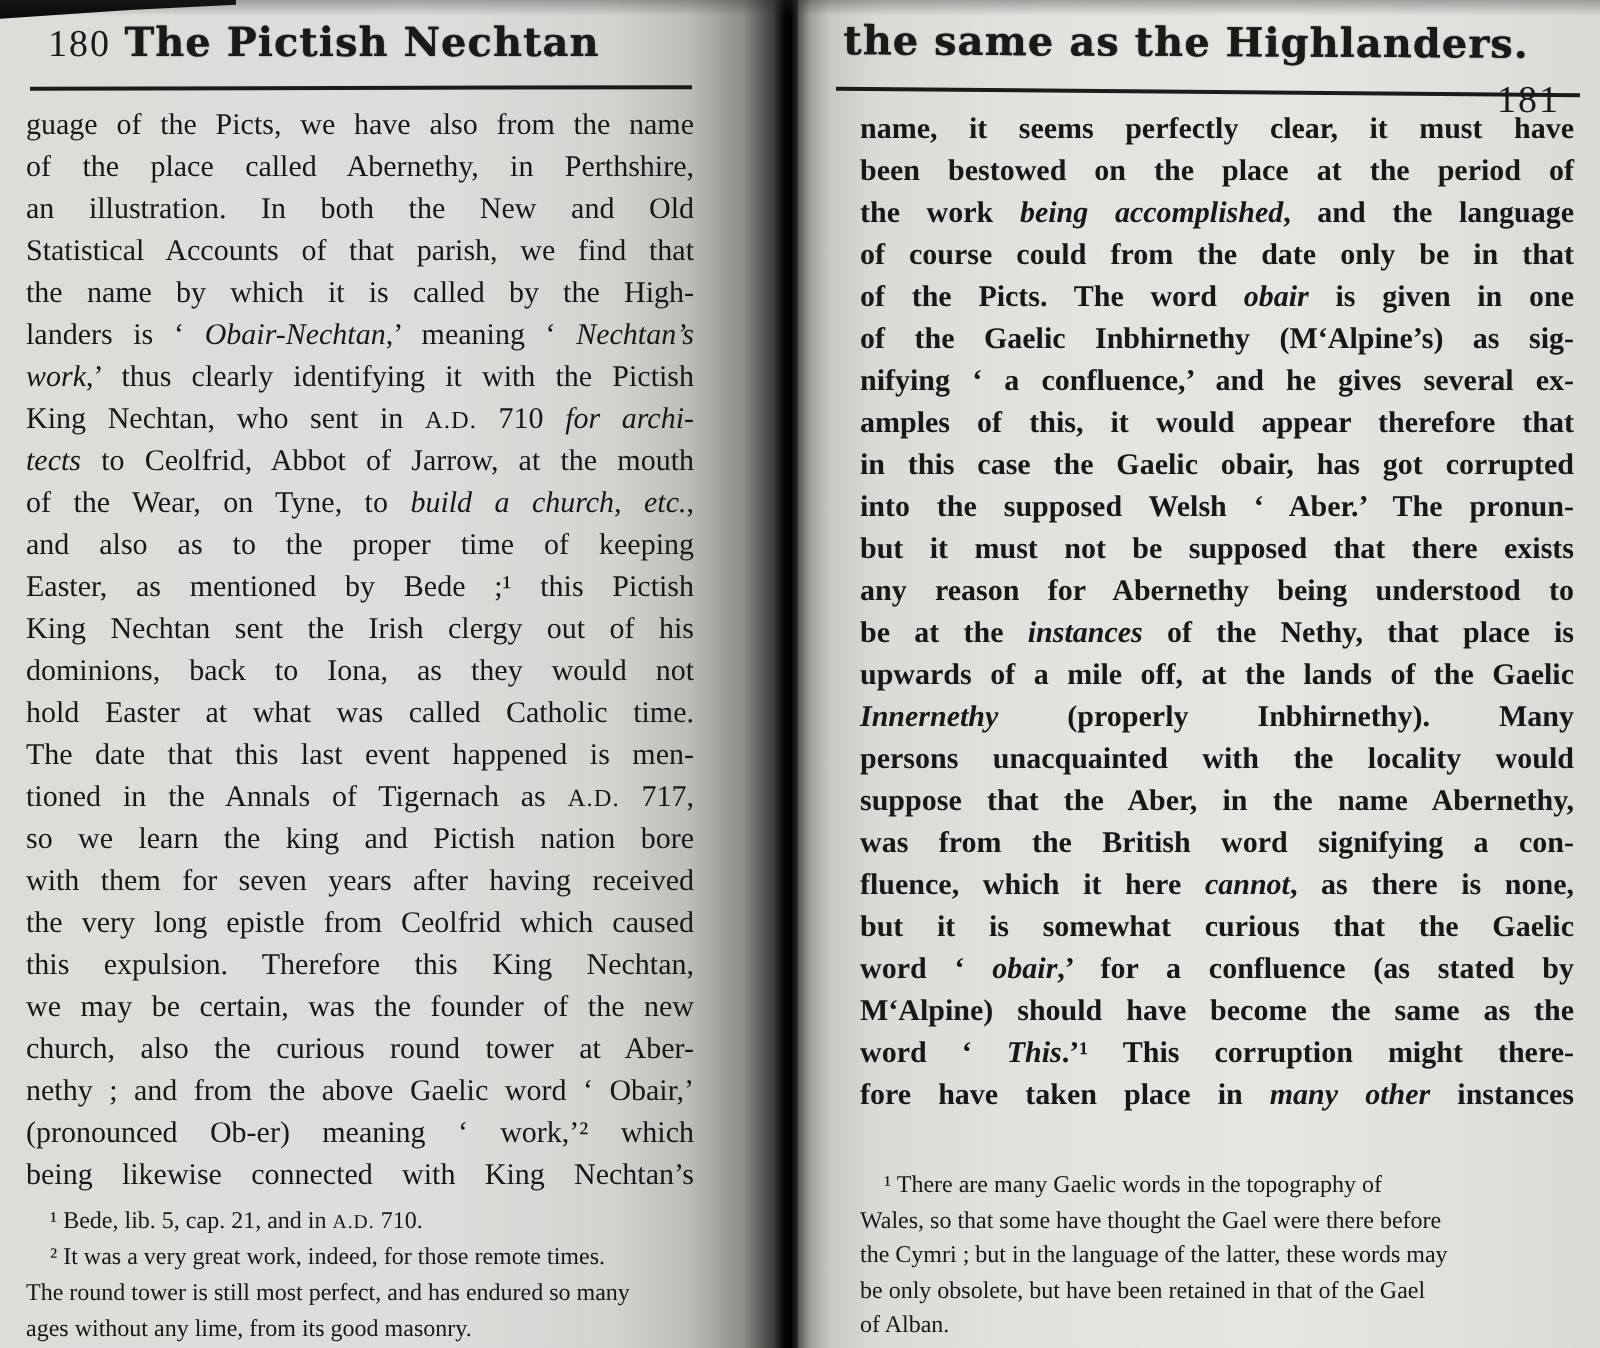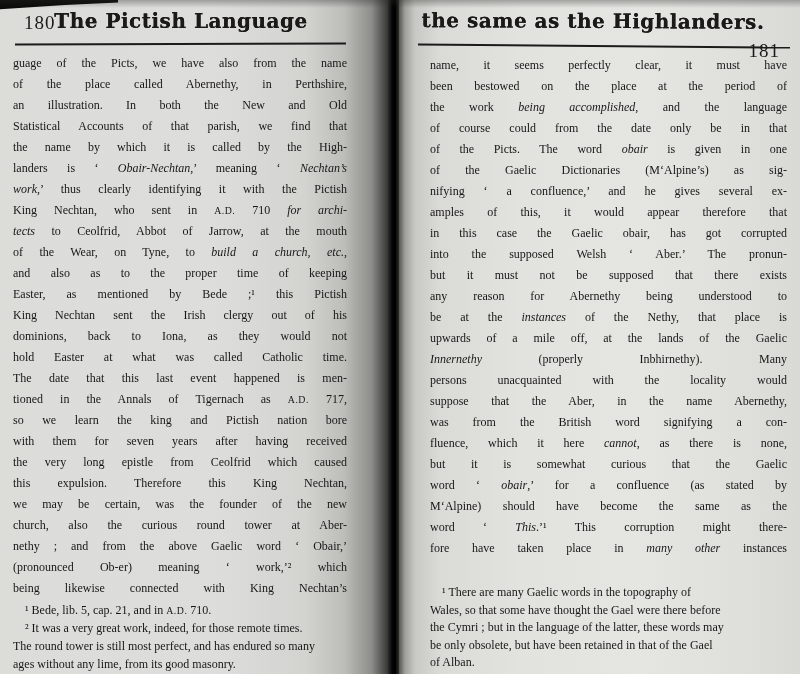--- a/index.html
+++ b/index.html
@@ -57,24 +57,24 @@
   }
   .running-title-left  { left: 14px; width: 334px; }
   .running-title-right { left: 14px; width: 360px; transform: rotate(.3deg); }
   .head-rule { position: absolute; height: 2px; background: #1c1b19; }
   .head-rule-left  { top: 43px; left: 15px;  width: 331px; transform: rotate(-.15deg); }
   .head-rule-right { top: 45px; left: 19px;  width: 372px; transform: rotate(.5deg); }
 
   
   .body-block { position: absolute; }
   .body-left  { top: 53px; left: 13px; width: 334px; }
-  .body-right { top: 55px; left: 31px; width: 357px; }
+  .body-right { top: 55px; left: 31px; width: 357px; font-weight: bold; }
   .body-block .line {
     height: 21px; line-height: 21px;
-    font-size: 12px;
+    font-size: 15px;
     text-align: justify; text-align-last: justify;
     white-space: nowrap;
     overflow: visible;
   }
   .footnotes { position: absolute; }
   .footnotes-left  { top: 601px; left: 13px; width: 336px; }
   .footnotes-right { top: 584px; left: 31px; width: 357px; }
   .footnotes .line {
     height: 18px; line-height: 18px;
     font-size: 12px;
@@ -84,21 +84,21 @@
   .line i { font-style: italic; }
   .line .sc { font-size: .82em; letter-spacing: .5px; }
 </style>
 </head>
 <body>
 
 <div class="book">
 
   <div class="page-left">
     <span class="pagenum pagenum-left">180</span>
-    <div class="running-title running-title-left">The Pictish Language</div>
+    <div class="running-title running-title-left">The Pictish Nechtan</div>
     <div class="head-rule head-rule-left"></div>
     <div class="body-block body-left">
         <div class="line">guage of the Picts, we have also from the name</div>
         <div class="line">of the place called Abernethy, in Perthshire,</div>
         <div class="line">an illustration. In both the New and Old</div>
         <div class="line">Statistical Accounts of that parish, we find that</div>
         <div class="line">the name by which it is called by the High-</div>
         <div class="line">landers is ‘ <i>Obair-Nechtan</i>,’ meaning ‘ <i>Nechtan’s</i></div>
         <div class="line"><i>work</i>,’ thus clearly identifying it with the Pictish</div>
         <div class="line">King Nechtan, who sent in <span class="sc">A.D.</span> 710 <i>for archi-</i></div>
@@ -134,21 +134,21 @@
   <div class="page-right">
     <div class="running-title running-title-right">the same as the Highlanders.</div>
     <span class="pagenum pagenum-right">181</span>
     <div class="head-rule head-rule-right"></div>
     <div class="body-block body-right">
         <div class="line">name, it seems perfectly clear, it must have</div>
         <div class="line">been bestowed on the place at the period of</div>
         <div class="line">the work <i>being accomplished</i>, and the language</div>
         <div class="line">of course could from the date only be in that</div>
         <div class="line">of the Picts. The word <i>obair</i> is given in one</div>
-        <div class="line">of the Gaelic Dictionaries (M‘Alpine’s) as sig-</div>
+        <div class="line">of the Gaelic Inbhirnethy (M‘Alpine’s) as sig-</div>
         <div class="line">nifying ‘ a confluence,’ and he gives several ex-</div>
         <div class="line">amples of this, it would appear therefore that</div>
         <div class="line">in this case the Gaelic obair, has got corrupted</div>
         <div class="line">into the supposed Welsh ‘ Aber.’ The pronun-</div>
         <div class="line">but it must not be supposed that there exists</div>
         <div class="line">any reason for Abernethy being understood to</div>
         <div class="line">be at the <i>instances</i> of the Nethy, that place is</div>
         <div class="line">upwards of a mile off, at the lands of the Gaelic</div>
         <div class="line"><i>Innernethy</i> (properly Inbhirnethy). Many</div>
         <div class="line">persons unacquainted with the locality would</div>

